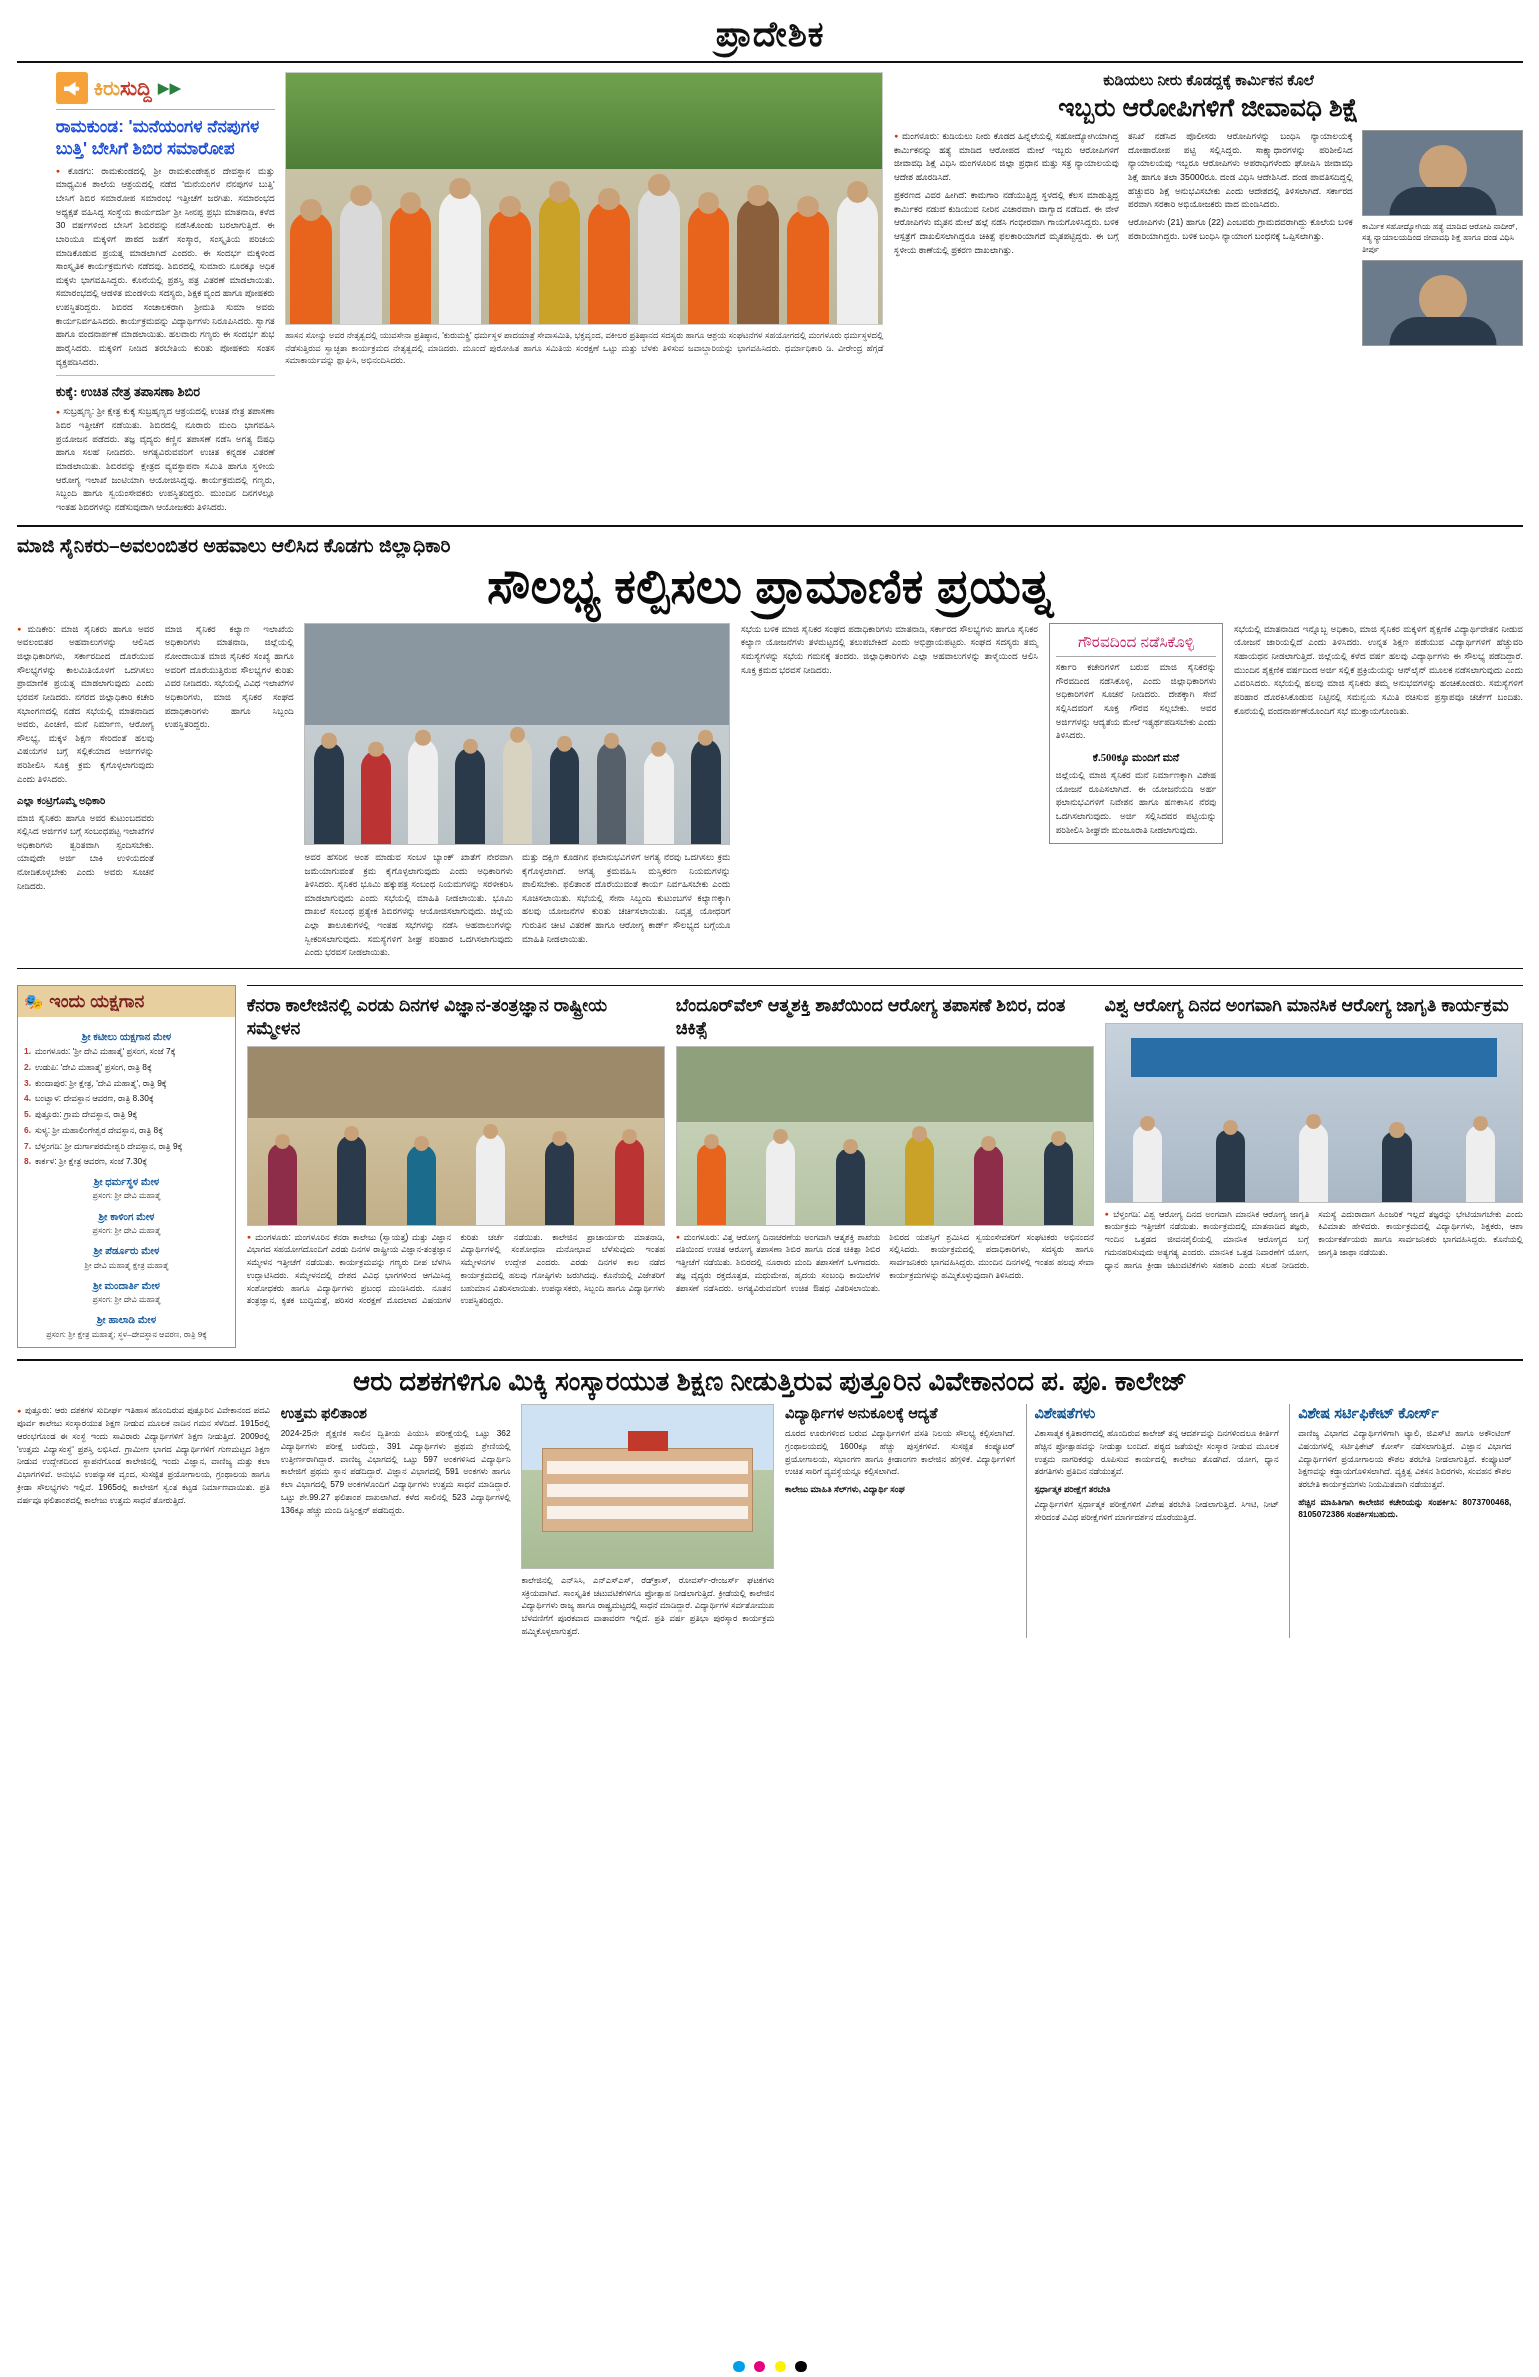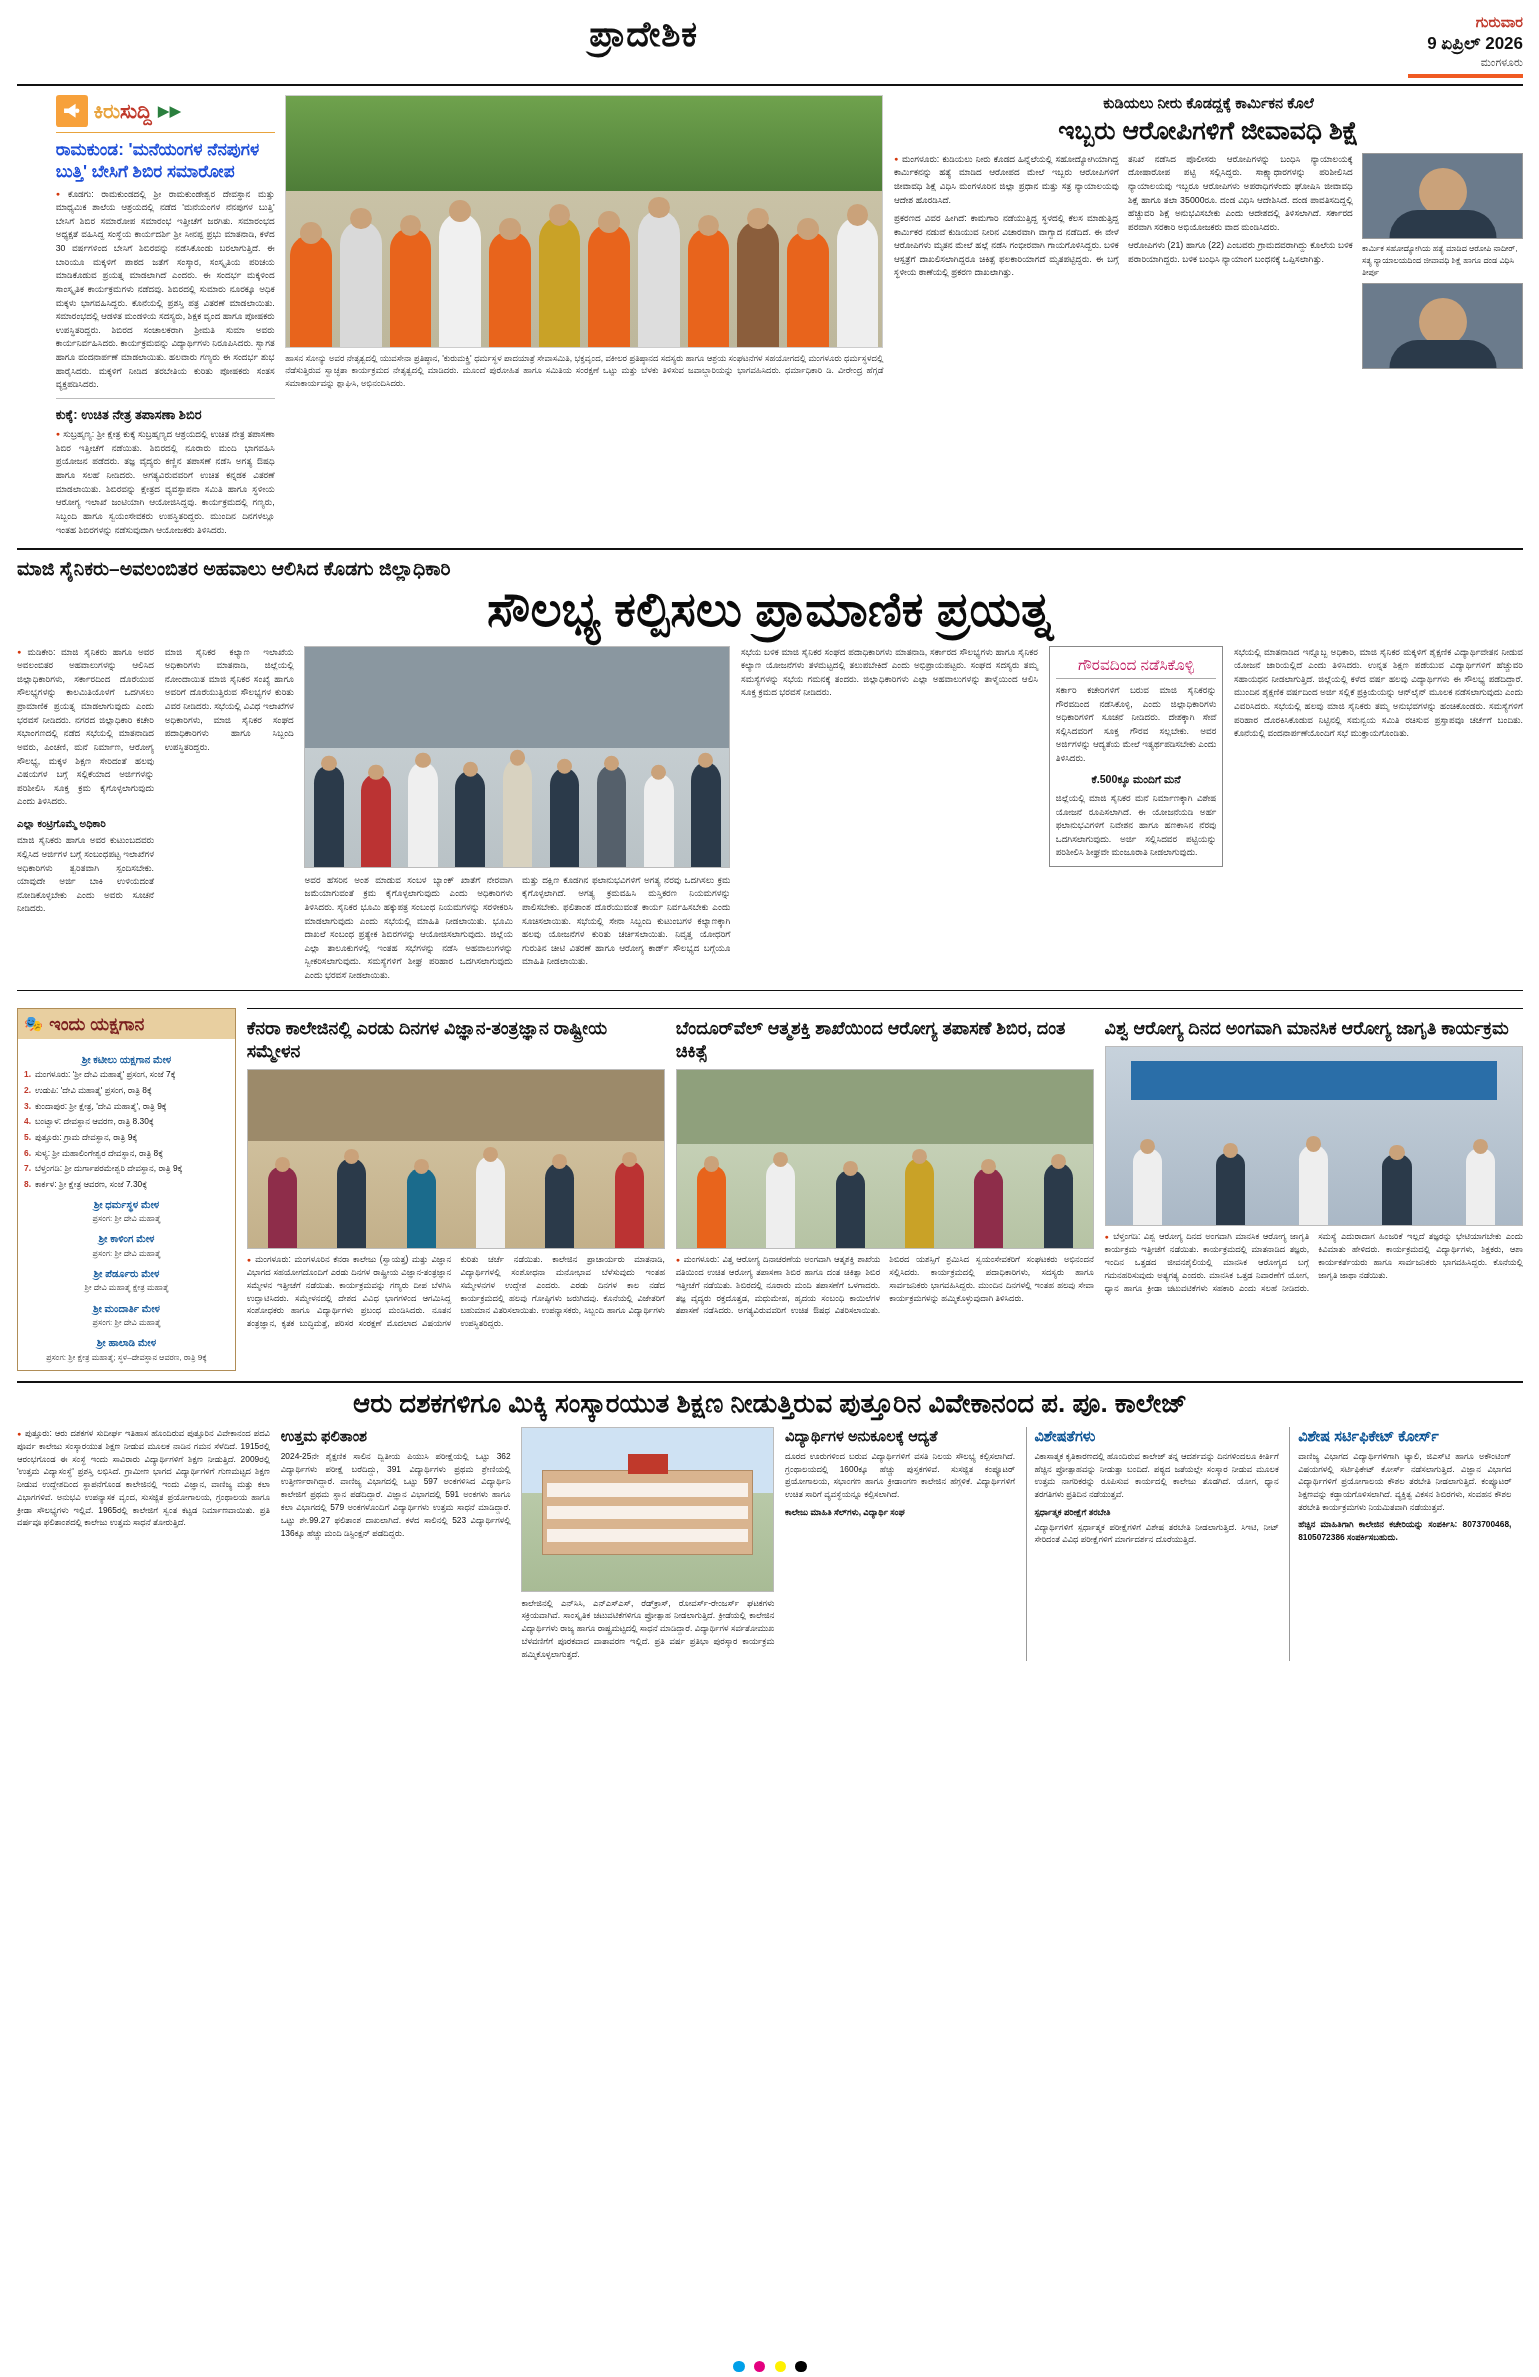--- a/index.html
+++ b/index.html
@@ -40,21 +40,21 @@
   
   .kiru-head { display:flex; align-items:center; gap:6.1px; border-bottom:1.5px solid #e8a33d; padding-bottom:4.6px; }
   .kiru-icon { width:32px; height:32px; background:#f7a13b; border-radius:3.1px; display:flex; align-items:center; justify-content:center; }
   .kiru-icon svg { width:21.5px; height:21.5px; }
   .kiru-title { font-size:20px; font-weight:bold; }
   .kiru-title .a { color:#e8a33d; }
   .kiru-title .b { color:#c0392b; }
   .arrow-r { color:#2a7f3e; font-size:15.3px; }
 
   .sub-head { font-size:17px; font-weight:bold; line-height:1.3; color:#1d4ed8; margin:6.1px 0 4.6px; }
-  .sub-head2 { font-size:13px; font-weight:bold; line-height:1.3; color:#111; margin:7.7px 0 4.6px; }
+  .sub-head2 { font-size:13px; font-weight:bold; line-height:1.3; color:#111; margin:7.7px 0 4.6px;font-family:Liberation Serif, serif; }
   .rule-thin { border-top:0.8px solid #bbb; margin:6.1px 0; }
 
   
   .photo { width:100%; display:block; border:0.8px solid #ccc; }
   .caption { font-size:8.4px; line-height:1.5; text-align:justify; margin-top:3.8px; color:#222; }
 
   
   .crime-kicker { font-size:14.6px; font-weight:bold; text-align:center; color:#111; }
   .crime-head { font-size:25px; font-weight:bold; text-align:center; line-height:1.2; margin-top:3.1px; color:#111; }
   .crime-body { display:flex; gap:9.2px; margin-top:7.7px; }
@@ -120,26 +120,20 @@
 </style>
 </head>
 <body>
 
 <div class="page">
 
   <div class="masthead">
     <div class="mast-center">
       <div class="section">ಪ್ರಾದೇಶಿಕ</div>
     </div>
-    <div class="mast-right">
-      <div class="day">ಗುರುವಾರ</div>
-      <div class="date">9 ಏಪ್ರಿಲ್ 2026</div>
-      <div class="city">ಮಂಗಳೂರು</div>
-      <div class="orange-bar"></div>
-    </div>
   </div>
 
   <div class="top-row">
 
     <div class="col-kiru">
       <div class="kiru-head">
         <div class="kiru-icon">
           <svg viewBox="0 0 28 28" aria-hidden="true">
               <path d="M4 11h6l9-6v18l-9-6H4z" fill="#fff"></path>
               <circle cx="21" cy="14" r="3" fill="#fff"></circle>

